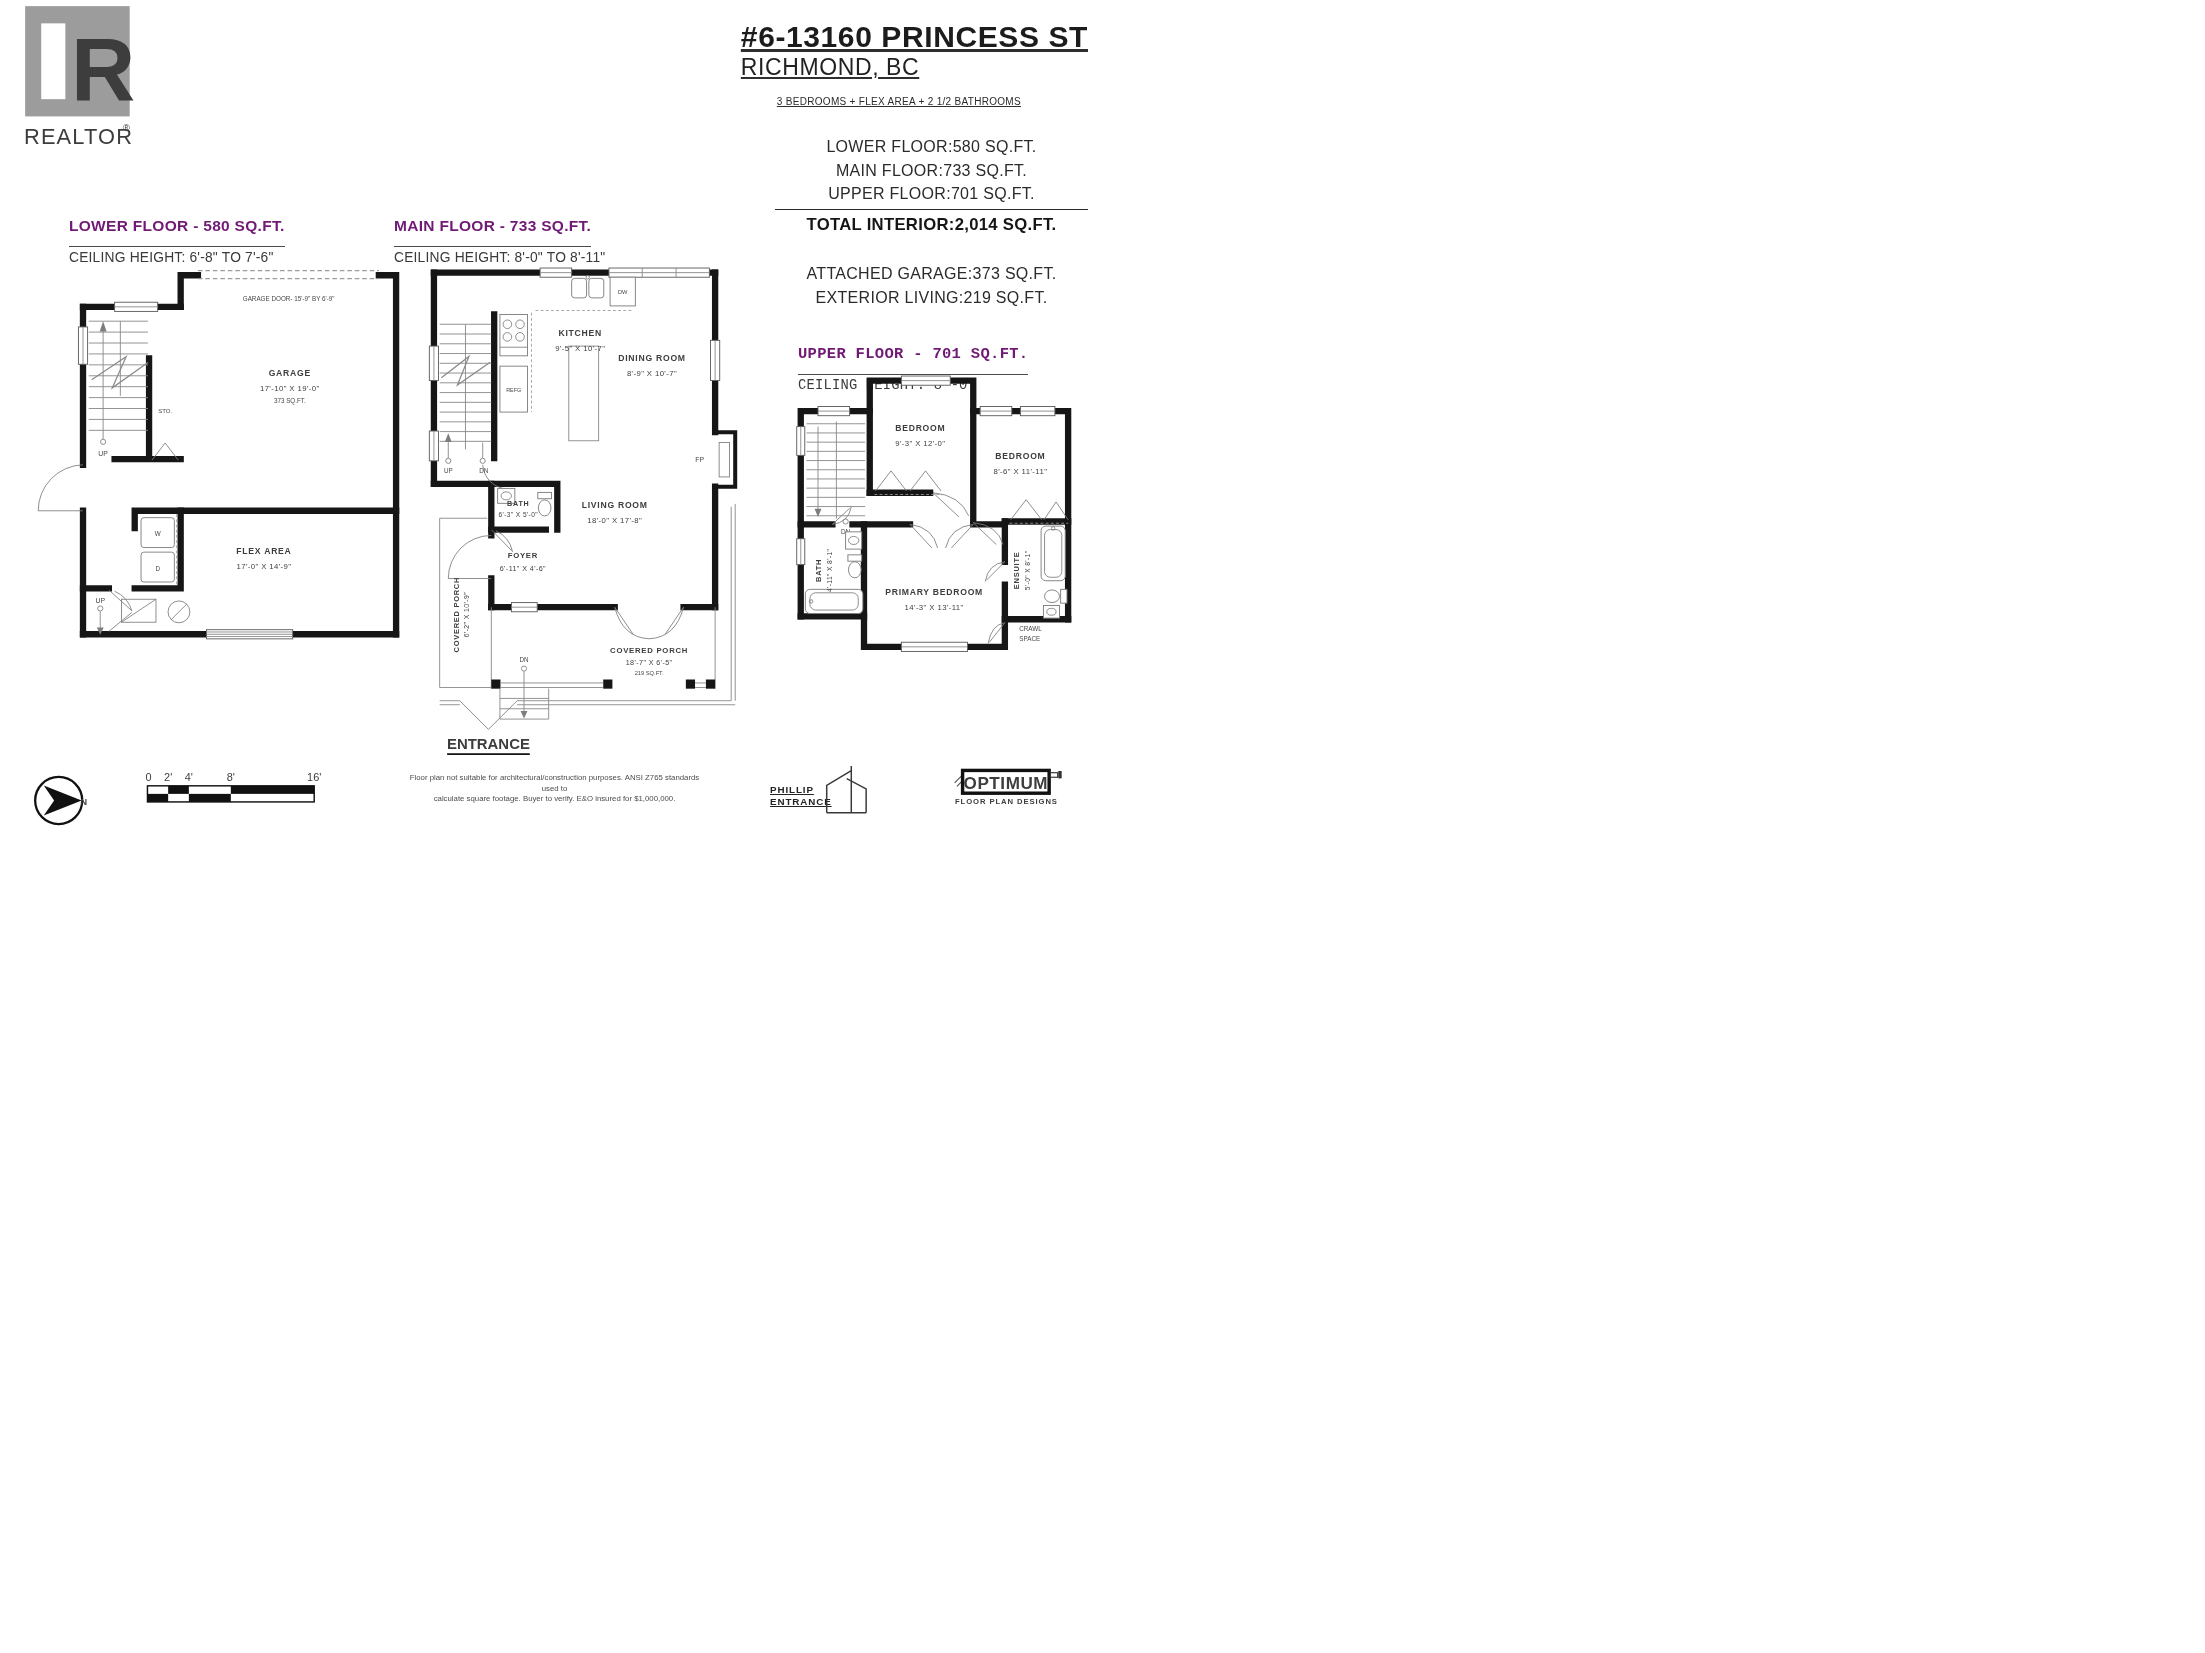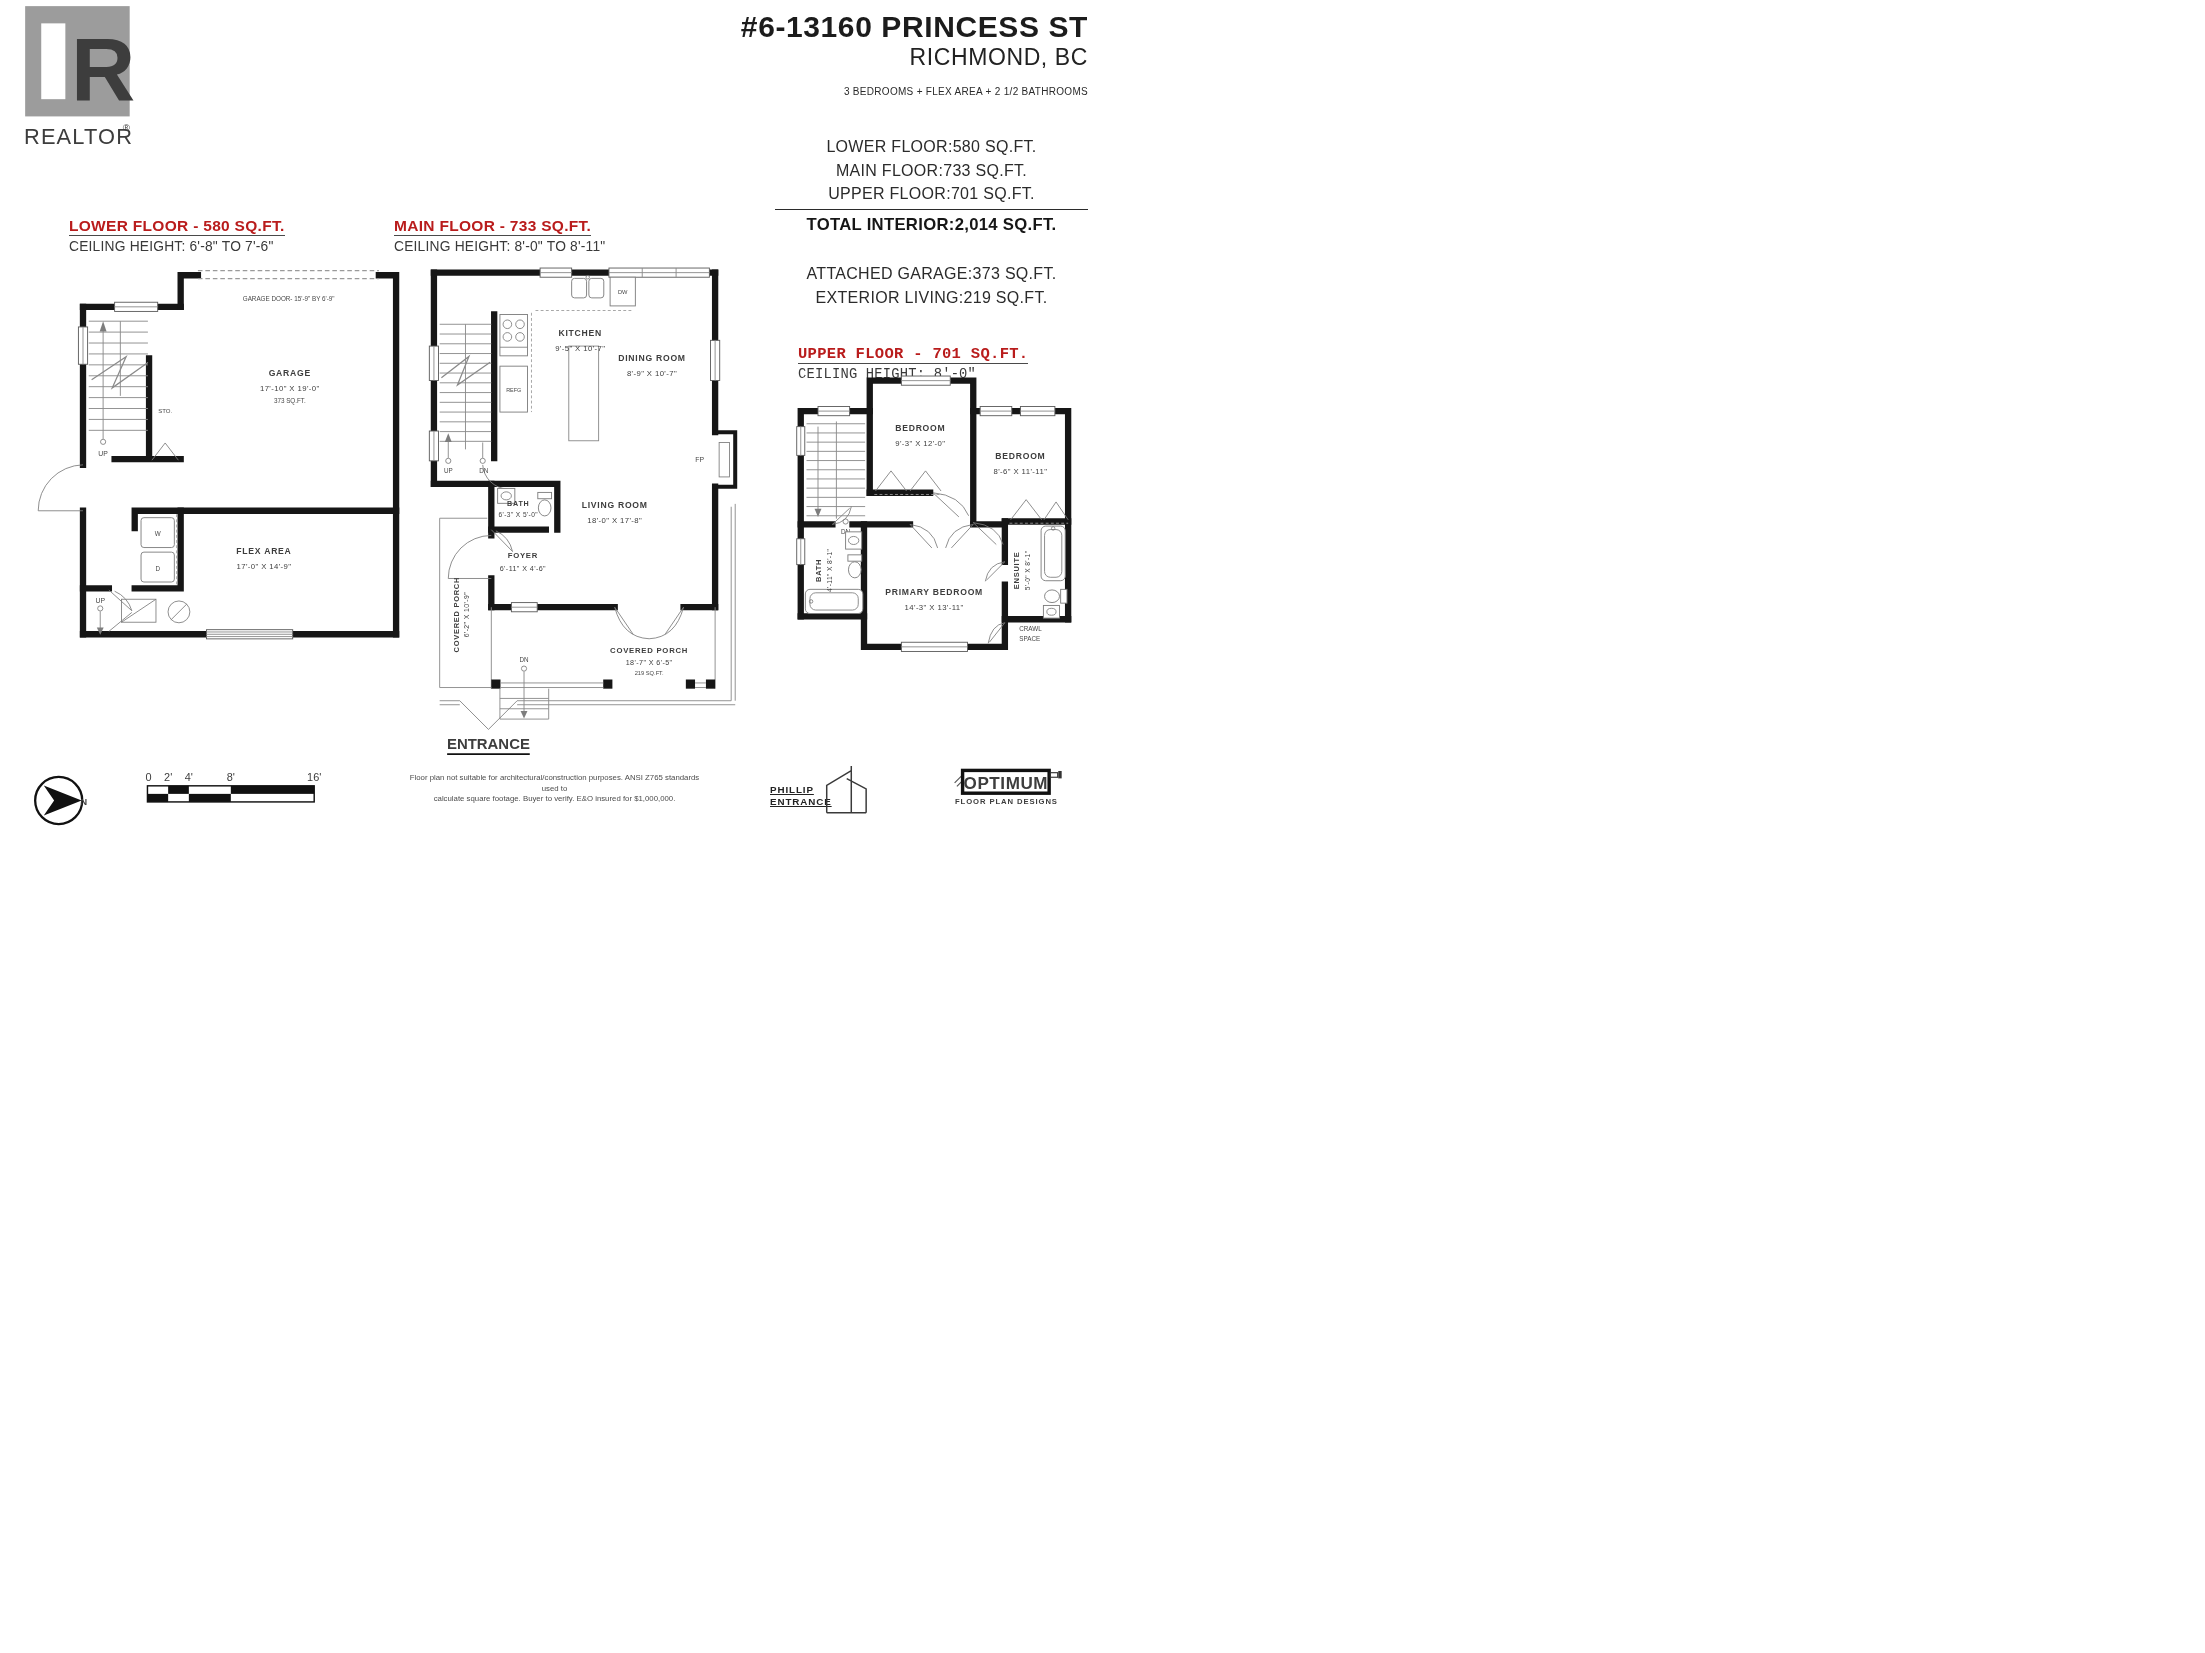--- a/index.html
+++ b/index.html
@@ -1,36 +1,36 @@
 <!DOCTYPE html>
 <html style="font-size:9.2px"><head>
 <meta charset="utf-8">
 <style>
   html,body{margin:0;padding:0;background:#fff;}
   #canvas{position:relative;width:1103px;height:827px;background:#fff;overflow:hidden;
           font-family:"Liberation Sans",sans-serif;color:#2e2e2e;}
   .abs{position:absolute;}
 
   
-  .hdr{right:15px;top:11px;text-align:right;}
+  .hdr{right:15px;top:21px;text-decoration:underline;}
   .hdr-address{font-size:30px;font-weight:700;letter-spacing:0.6px;color:#1c1c1c;line-height:1.08;}
   .hdr-city{font-size:23px;font-weight:400;letter-spacing:0.6px;color:#222;margin-top:1px;}
   .hdr-summary{font-size:10px;font-weight:400;letter-spacing:0.3px;color:#2a2a2a;margin-top:15px;margin-left:36px;}
 
   
   .areas{right:15px;top:138px;width:313px;}
   .arow{display:flex;justify-content:center;font-size:16px;letter-spacing:0.3px;
         color:#2b2b2b;margin-bottom:5.7px;}
   .arow.rule{border-bottom:1.7px solid #2b2b2b;padding-bottom:5.2px;}
   .arow.total{font-weight:700;font-size:16.7px;margin-top:5.2px;color:#161616;}
   .agap{height:24px;}
 
   
-  .ftitle{font-size:15.5px;font-weight:700;letter-spacing:0.3px;color:#b91c1c;
-          border-bottom:1.7px solid #4a4a4a;display:inline-block;padding-bottom:0;}
+  .ftitle{font-size:15.5px;font-weight:700;letter-spacing:0.3px;color:#701a75;
+          border-bottom:1.7px solid #4a4a4a;display:inline-block;padding-bottom:11px;}
   .fceil{font-size:13.8px;font-weight:400;letter-spacing:0.2px;color:#3a3a3a;margin-top:3.4px;}
 
   
   .realtor-word{font-size:38px;letter-spacing:2px;color:#9c9c9c;font-weight:500;}
 
   
   svg text{font-family:"Liberation Sans",sans-serif;fill:#3d3d3d;}
   .mid{text-anchor:middle;}
   .rname{font-weight:600;letter-spacing:1.3px;}
   .rdim{font-weight:400;letter-spacing:.7px;}

